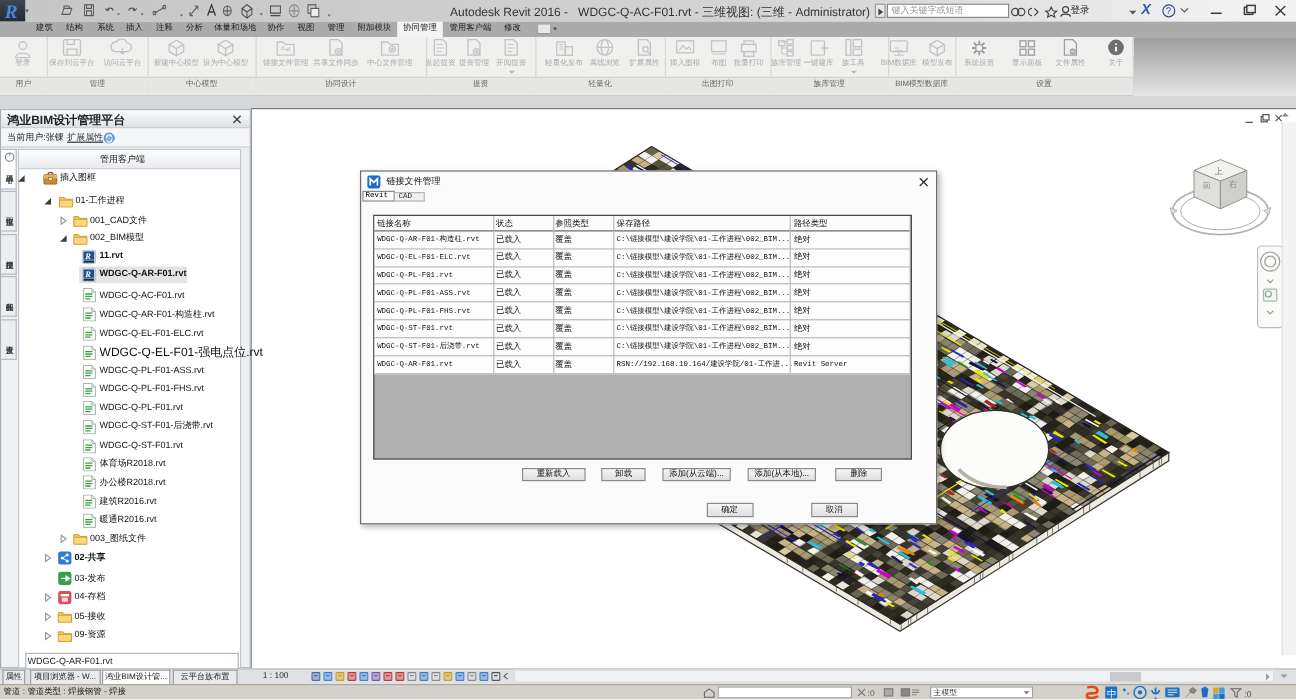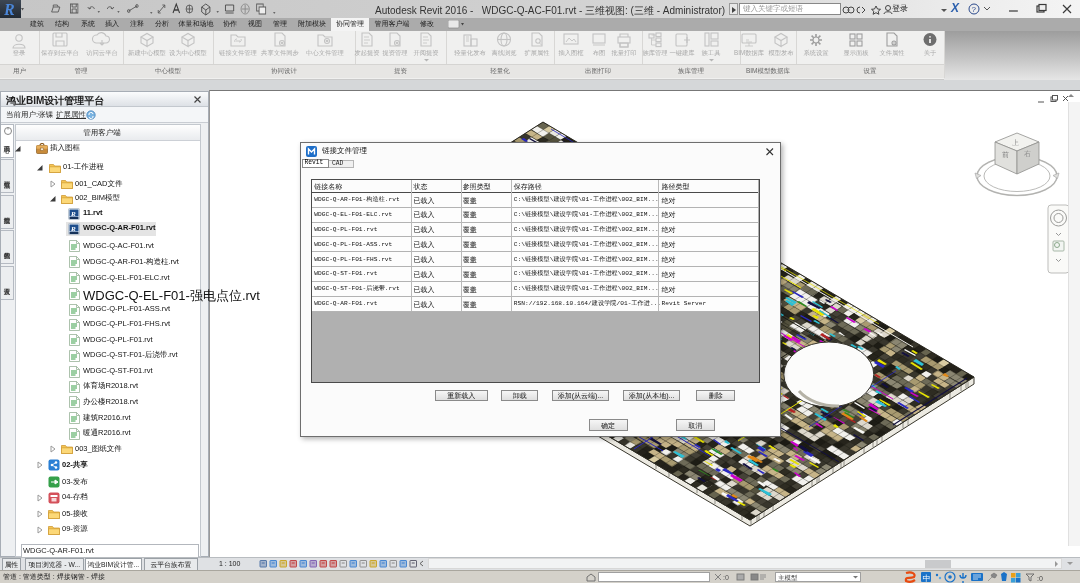--- a/index.html
+++ b/index.html
@@ -1251,21 +1251,21 @@
     <path d="M0.5 0.5h7l3 3v8h-10z" fill="#fff" stroke="#8aa88a" stroke-width="0.7"></path>
     <path d="M7.5 0.5v3h3" fill="none" stroke="#8aa88a" stroke-width="0.7"></path>
     <path d="M2 5h6M2 7h6M2 9h4.5" stroke="#3aa048" stroke-width="1.1"></path>
   </svg>
 <div class="tx" style="left:83px;top:273.8px;font-size:7.5px;color:#111;font-weight:normal">WDGC-Q-EL-F01-ELC.rvt</div>
 <svg class="a" style="left:69px;top:288px" width="11" height="12">
     <path d="M0.5 0.5h7l3 3v8h-10z" fill="#fff" stroke="#8aa88a" stroke-width="0.7"></path>
     <path d="M7.5 0.5v3h3" fill="none" stroke="#8aa88a" stroke-width="0.7"></path>
     <path d="M2 5h6M2 7h6M2 9h4.5" stroke="#3aa048" stroke-width="1.1"></path>
   </svg>
-<div class="tx" style="left:83px;top:289.3px;font-size:13px;color:#111;font-weight:normal">WDGC-Q-EL-F01-强电点位.rvt</div>
+<div class="tx" style="left:83px;top:289.3px;font-size:10px;color:#111;font-weight:normal">WDGC-Q-EL-F01-强电点位.rvt</div>
 <svg class="a" style="left:69px;top:304px" width="11" height="12">
     <path d="M0.5 0.5h7l3 3v8h-10z" fill="#fff" stroke="#8aa88a" stroke-width="0.7"></path>
     <path d="M7.5 0.5v3h3" fill="none" stroke="#8aa88a" stroke-width="0.7"></path>
     <path d="M2 5h6M2 7h6M2 9h4.5" stroke="#3aa048" stroke-width="1.1"></path>
   </svg>
 <div class="tx" style="left:83px;top:304.8px;font-size:7.5px;color:#111;font-weight:normal">WDGC-Q-PL-F01-ASS.rvt</div>
 <svg class="a" style="left:69px;top:319px" width="11" height="12">
     <path d="M0.5 0.5h7l3 3v8h-10z" fill="#fff" stroke="#8aa88a" stroke-width="0.7"></path>
     <path d="M7.5 0.5v3h3" fill="none" stroke="#8aa88a" stroke-width="0.7"></path>
     <path d="M2 5h6M2 7h6M2 9h4.5" stroke="#3aa048" stroke-width="1.1"></path>

